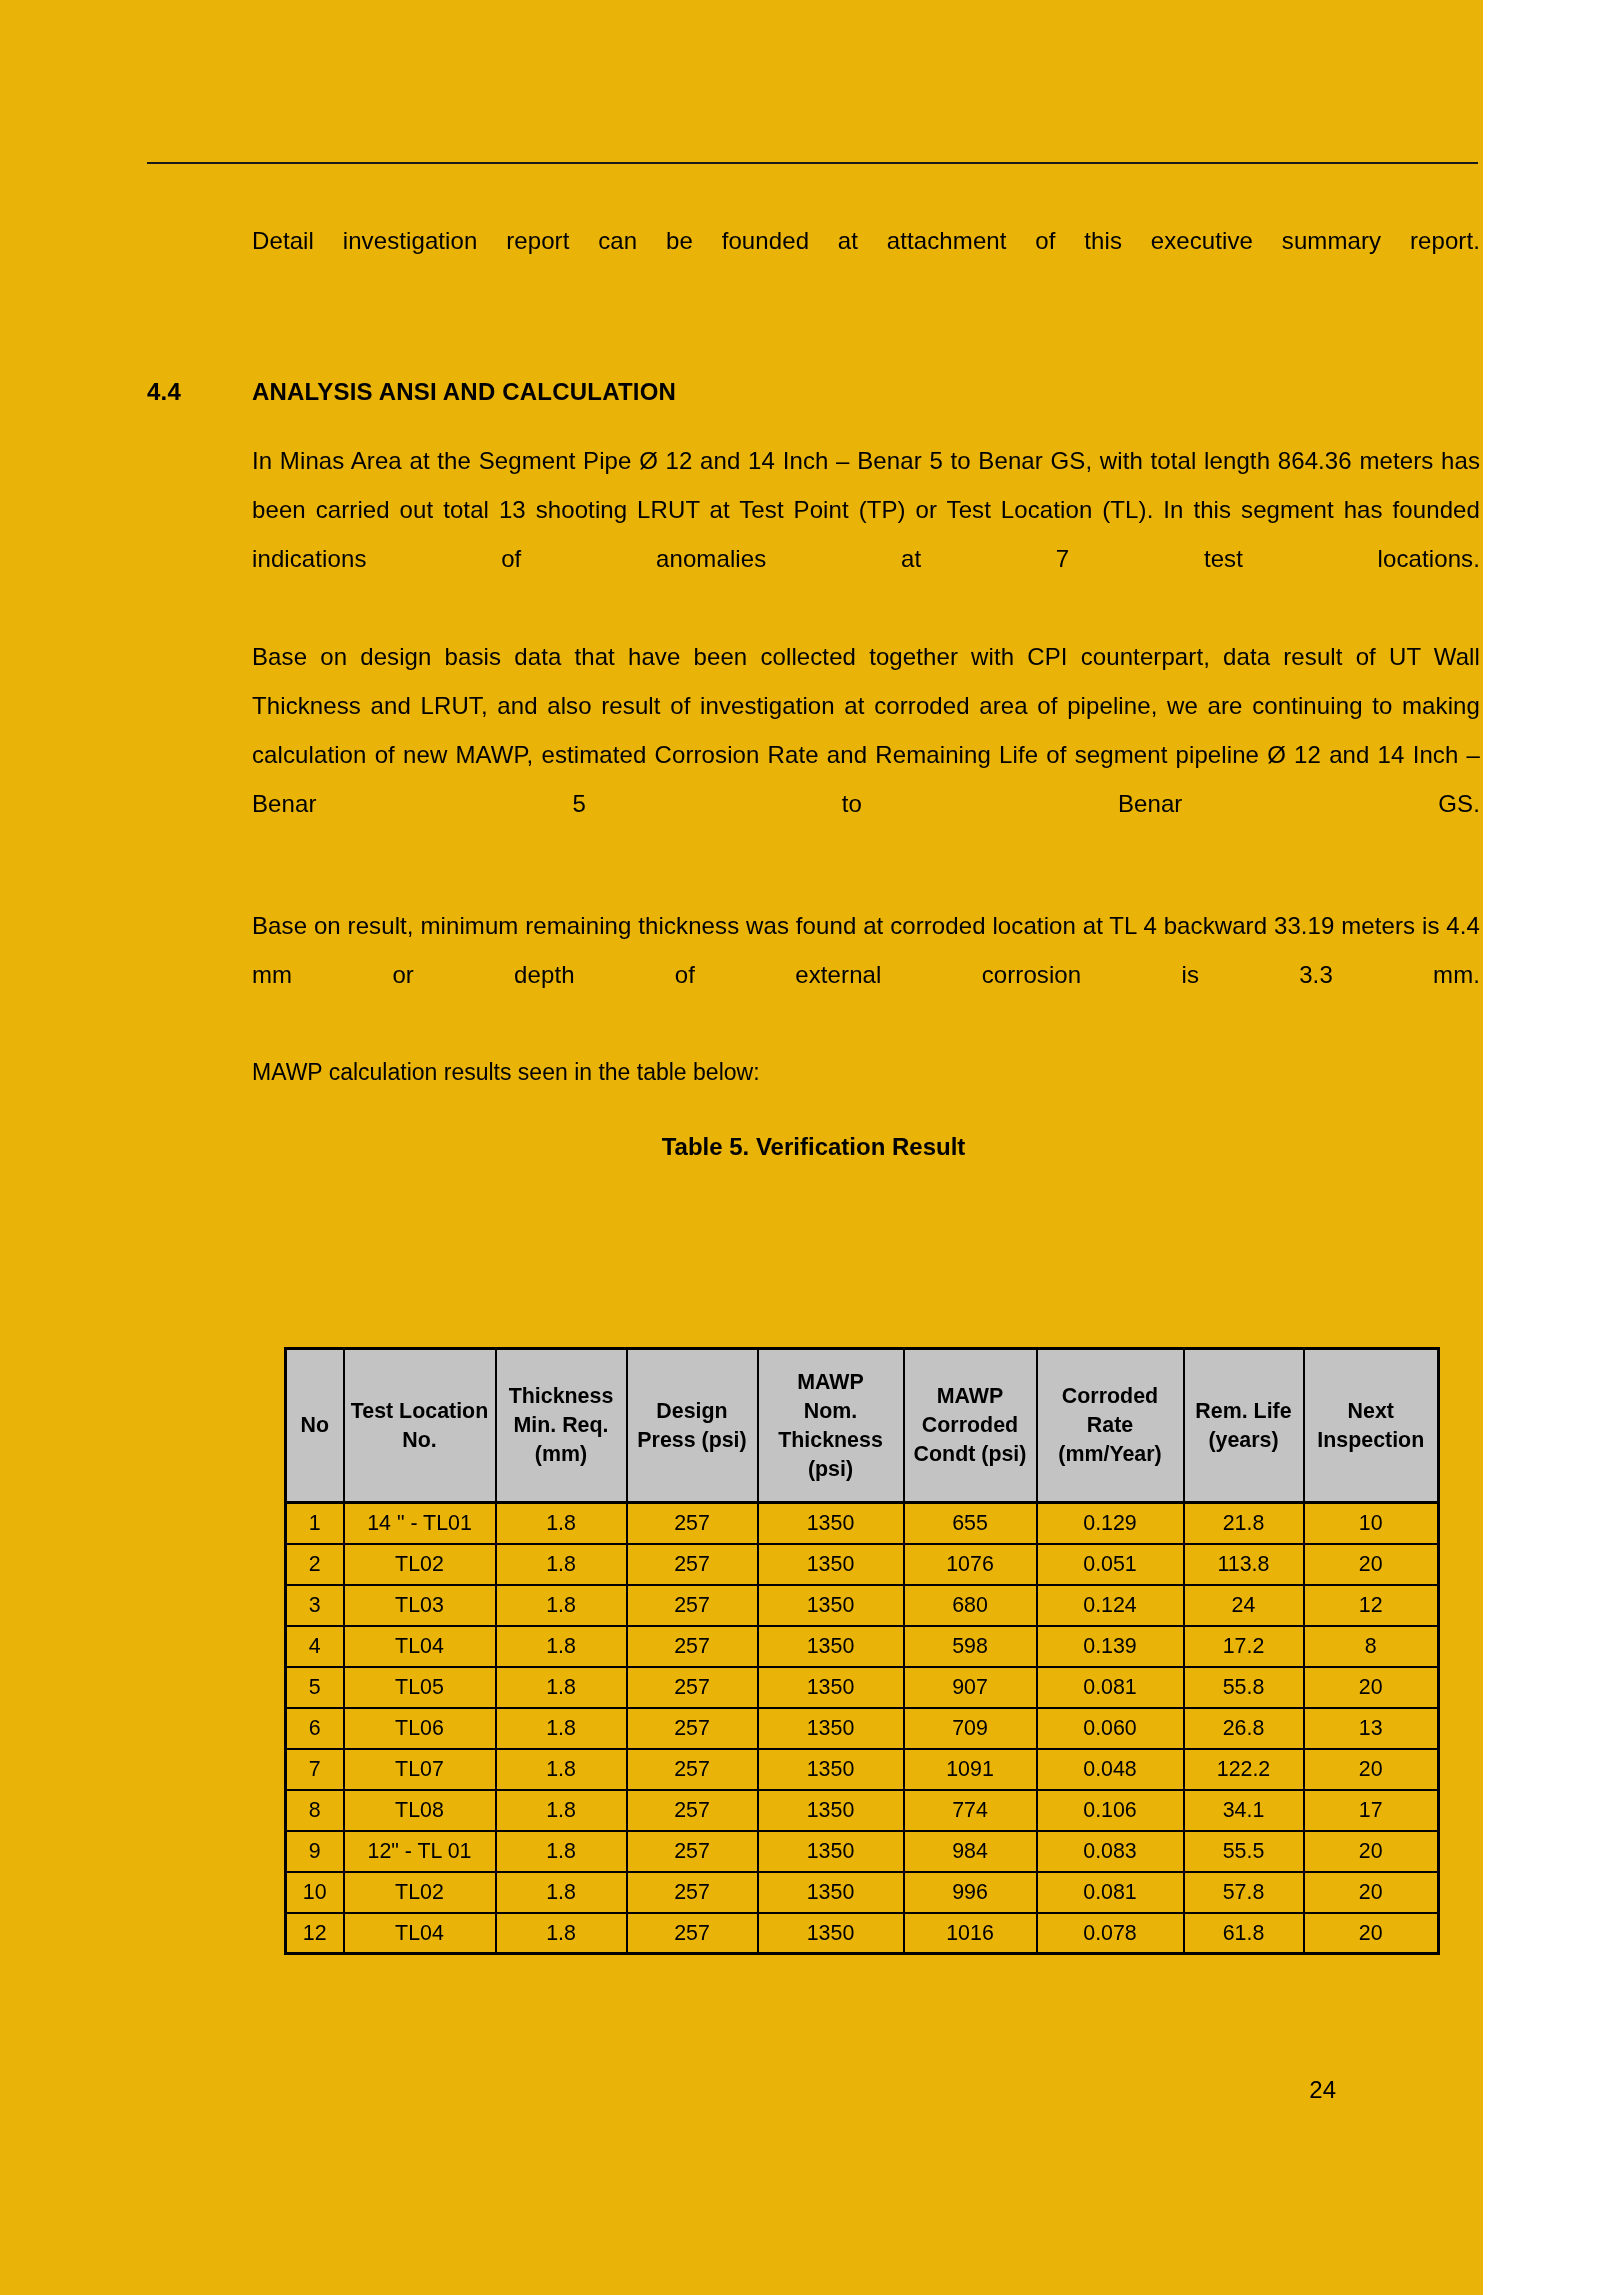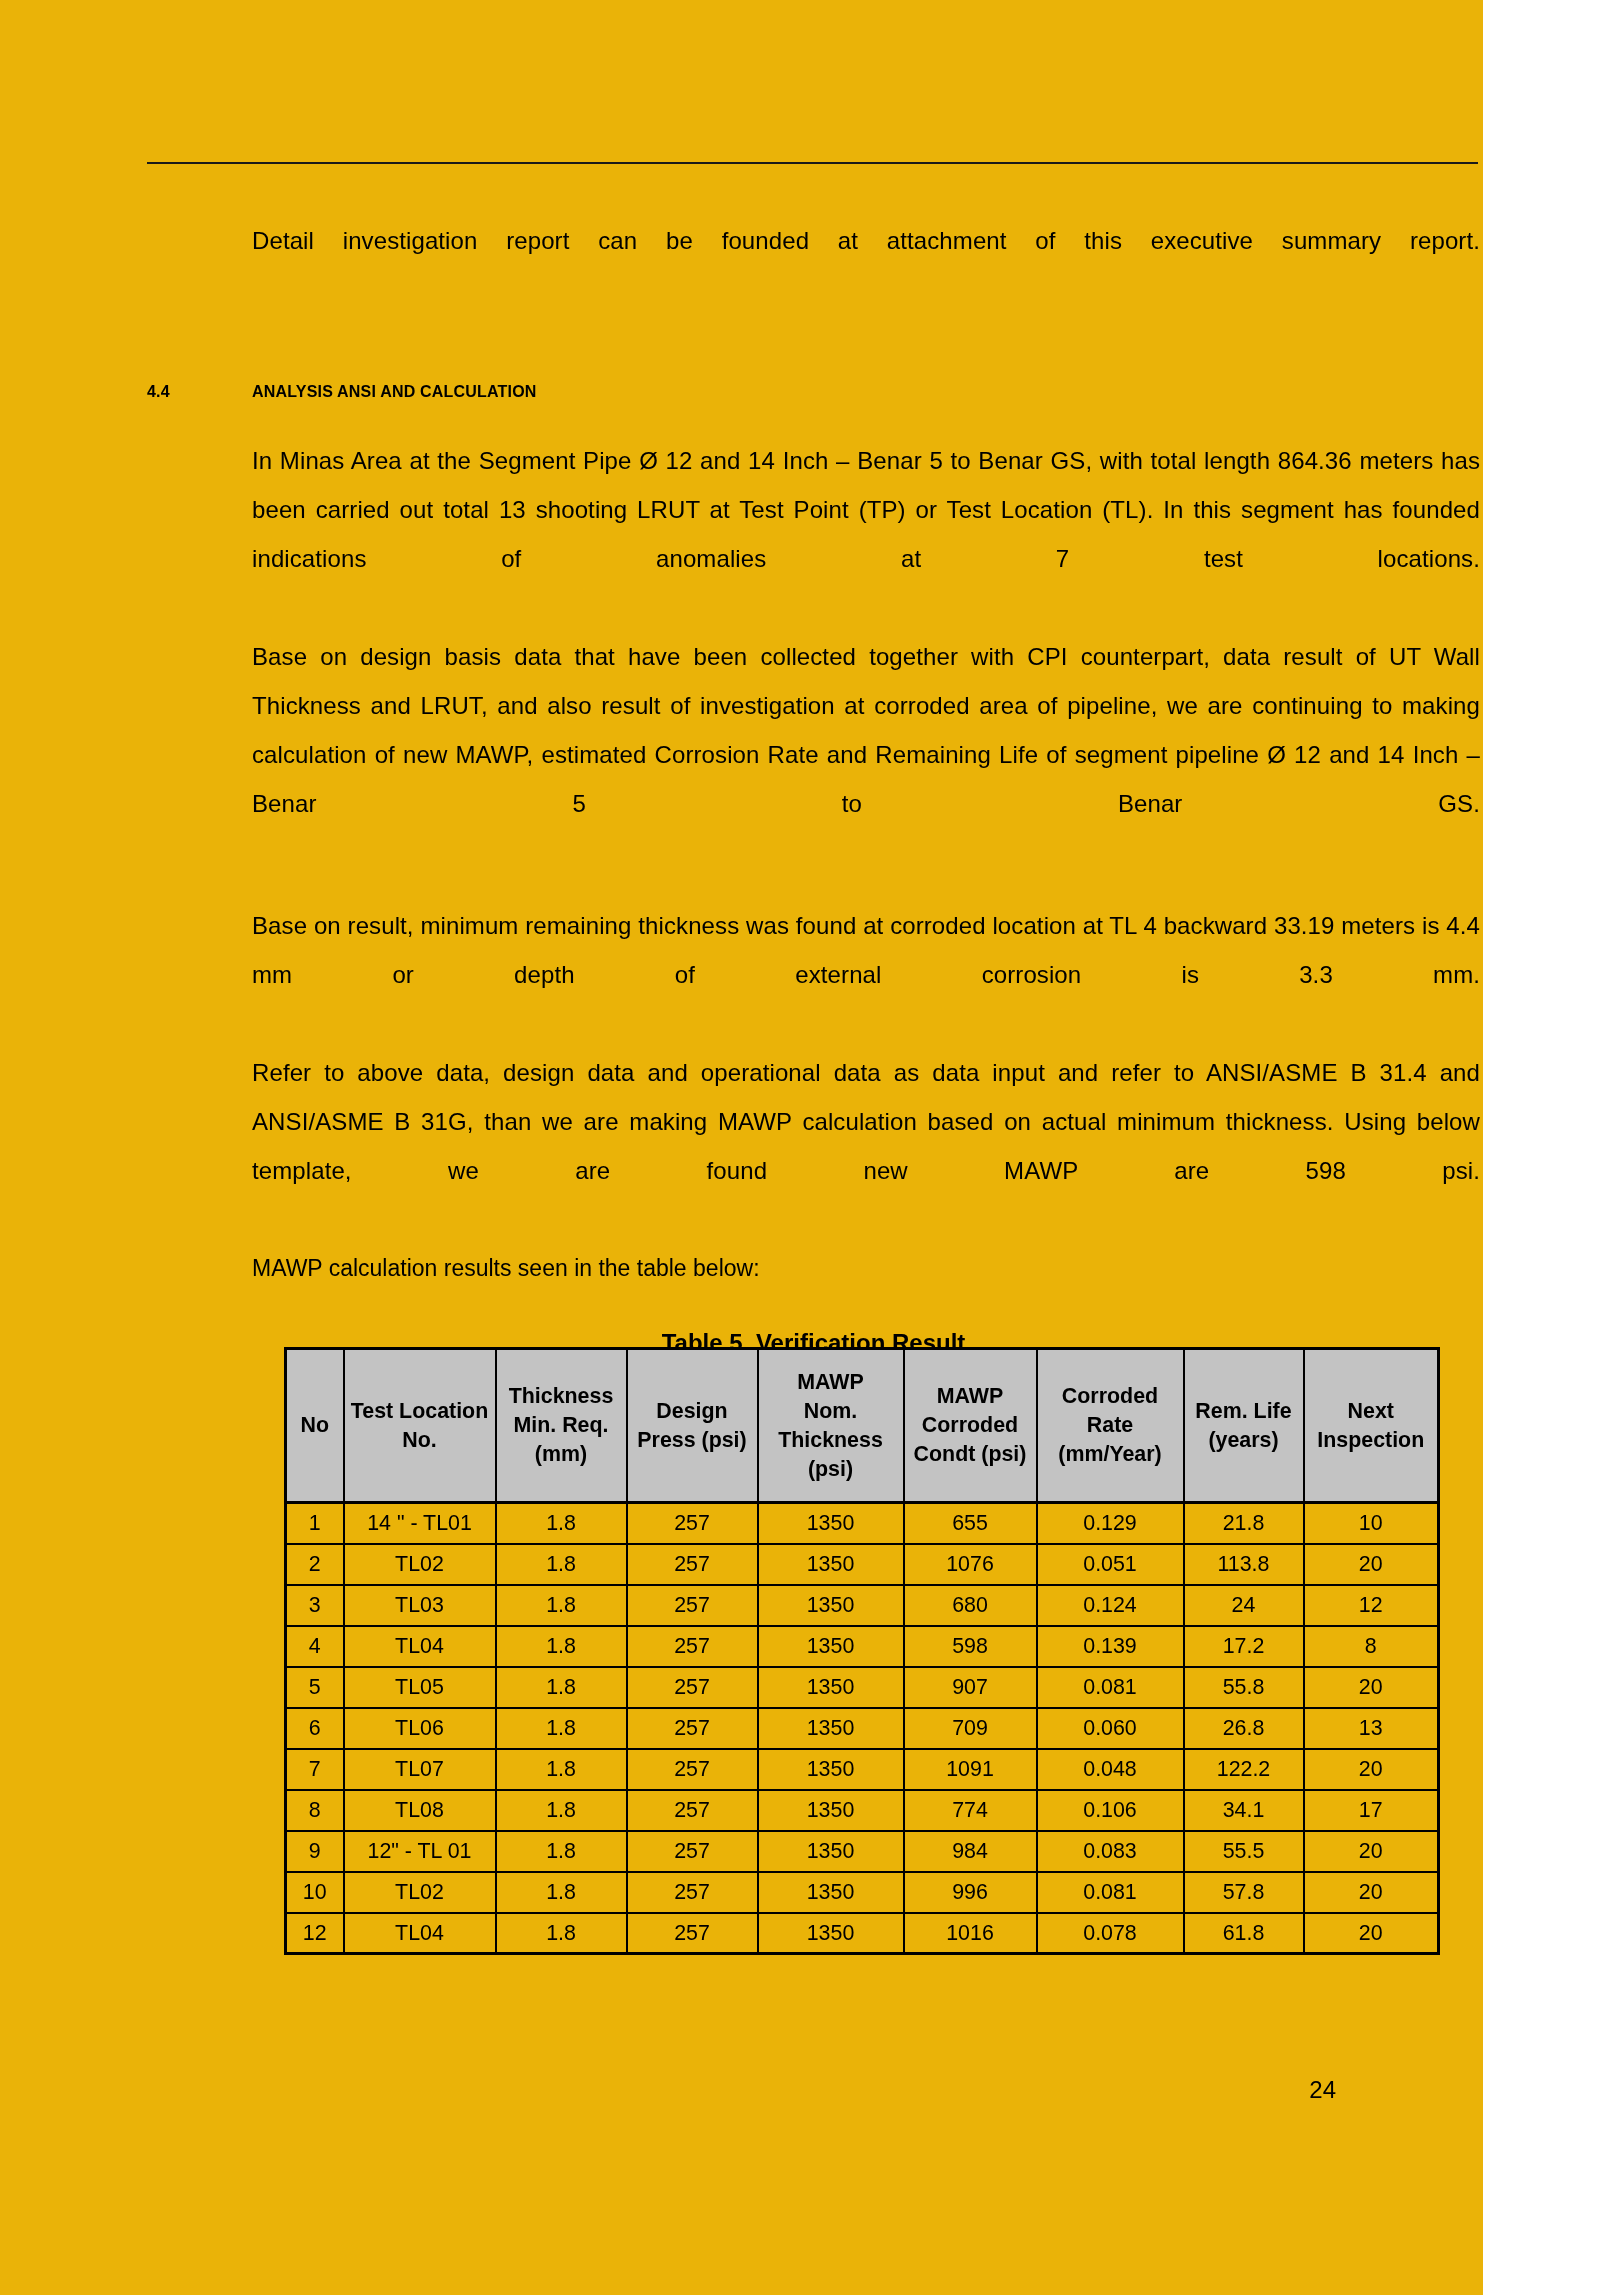--- a/index.html
+++ b/index.html
@@ -61,21 +61,21 @@
     padding-left: 105px;
   }
 
   .spacer-sm { height: 24px; }
   .spacer-lg { height: 57px; }
 
   
   .section-heading {
     display: flex;
     font-weight: bold;
-    font-size: 16px;
+    font-size: 24px;
     line-height: 41px;
     letter-spacing: 0.2px;
   }
   .section-heading .num {
     width: 105px;
     flex: 0 0 105px;
   }
   .section-heading .htext {
     flex: 1 1 auto;
   }
@@ -167,21 +167,20 @@
     <div class="spacer-sm"></div>
 
     <p class="body">In Minas Area at the Segment Pipe Ø 12 and 14 Inch – Benar 5 to Benar GS, with total length 864.36 meters has been carried out total 13 shooting LRUT at Test Point (TP) or Test Location (TL). In this segment has founded indications of anomalies at 7 test locations.</p>
 
     <p class="body">Base on design basis data that have been collected together with CPI counterpart, data result of UT Wall Thickness and LRUT, and also result of investigation at corroded area of pipeline, we are continuing to making calculation of new MAWP,  estimated Corrosion Rate and Remaining Life of segment pipeline Ø 12 and 14 Inch – Benar 5 to Benar GS.</p>
 
     <div class="spacer-sm"></div>
 
     <p class="body">Base on  result, minimum remaining thickness was found at corroded location at TL 4 backward  33.19 meters is 4.4 mm or depth of external corrosion is 3.3 mm.</p>
 
-    <p class="body">Refer to above data, design data and operational data as data input and refer to ANSI/ASME B 31.4 and ANSI/ASME B 31G, than we are making MAWP calculation based on actual minimum thickness. Using below template, we are found new MAWP are 598 psi.</p>
 
     <p class="nojust">MAWP calculation results seen in the table below:</p>
 
     <div class="spacer-sm"></div>
 
     <p class="table-caption">Table 5. Verification Result</p>
 
   </div>
 
   <div class="table-wrap">

